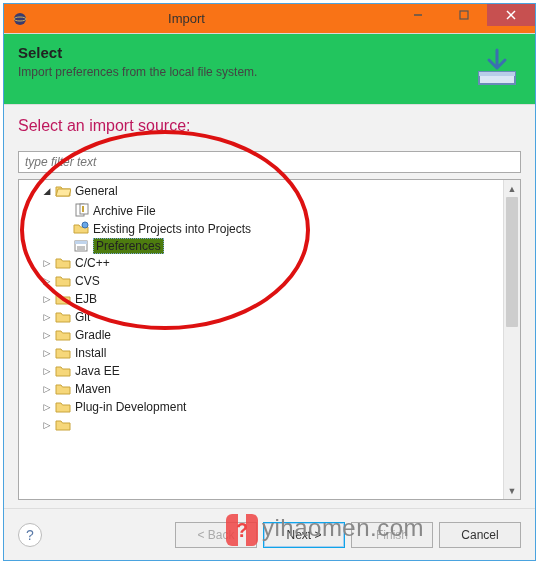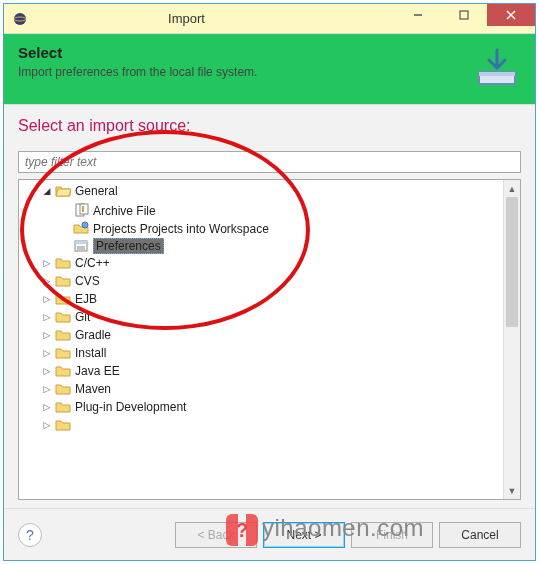--- a/index.html
+++ b/index.html
@@ -18,21 +18,21 @@
     width: 533px;
     height: 558px;
     border: 1px solid #4aa3df;
     background: #fff;
     position: relative;
     display: flex;
     flex-direction: column;
   }
   .titlebar {
     height: 30px;
-    background: #fef9c3;
+    background: #f97316;
     display: flex;
     align-items: center;
     border-bottom: 1px solid #d9d9d9;
   }
   .app-icon {
     width: 16px; height: 16px;
     margin-left: 8px;
     display: flex; align-items: center; justify-content: center;
   }
   .title-text {
@@ -129,21 +129,21 @@
   }
   .twfilled { color: #333; }
   .node-icon {
     width: 16px; height: 16px;
     margin-right: 4px;
     display: inline-flex; align-items: center; justify-content: center;
   }
   .node-label { color: #222; }
   .node.selected .node-label {
     border: 1px dotted #7aa7d8;
-    background: #737373;
+    background: #4d7c0f;
     padding: 0 2px;
   }
   .depth1 { padding-left: 22px; }
   .depth2 { padding-left: 40px; align-items: flex-end; }
   .footer {
     height: 52px;
     background: #f2f2f2;
     border-top: 1px solid #ddd;
     display: flex;
     align-items: center;
@@ -278,21 +278,21 @@
         </div>
 
         <div class="node depth2">
           <span class="twisty"></span>
           <span class="node-icon">
               <svg width="16" height="16" viewBox="0 0 16 16">
                 <path d="M1 5 h5 l1.5 2 H15 v6 H1 z" fill="#f6d77a" stroke="#c9a43a"></path>
                 <circle cx="12" cy="5" r="3" fill="#6aa8e8" stroke="#3b6fb0"></circle>
               </svg>
             </span>
-          <span class="node-label">Projects Projects into Workspace</span>
+          <span class="node-label">Existing Projects into Projects</span>
         </div>
 
 
         <div class="node depth2 selected">
           <span class="twisty"></span>
           <span class="node-icon">
               <svg width="16" height="16" viewBox="0 0 16 16">
                 <rect x="2" y="3" width="12" height="10" fill="#fff" stroke="#888"></rect>
                 <rect x="2" y="3" width="12" height="3" fill="#c0d4ec"></rect>
                 <line x1="4" y1="9" x2="12" y2="9" stroke="#888"></line>

